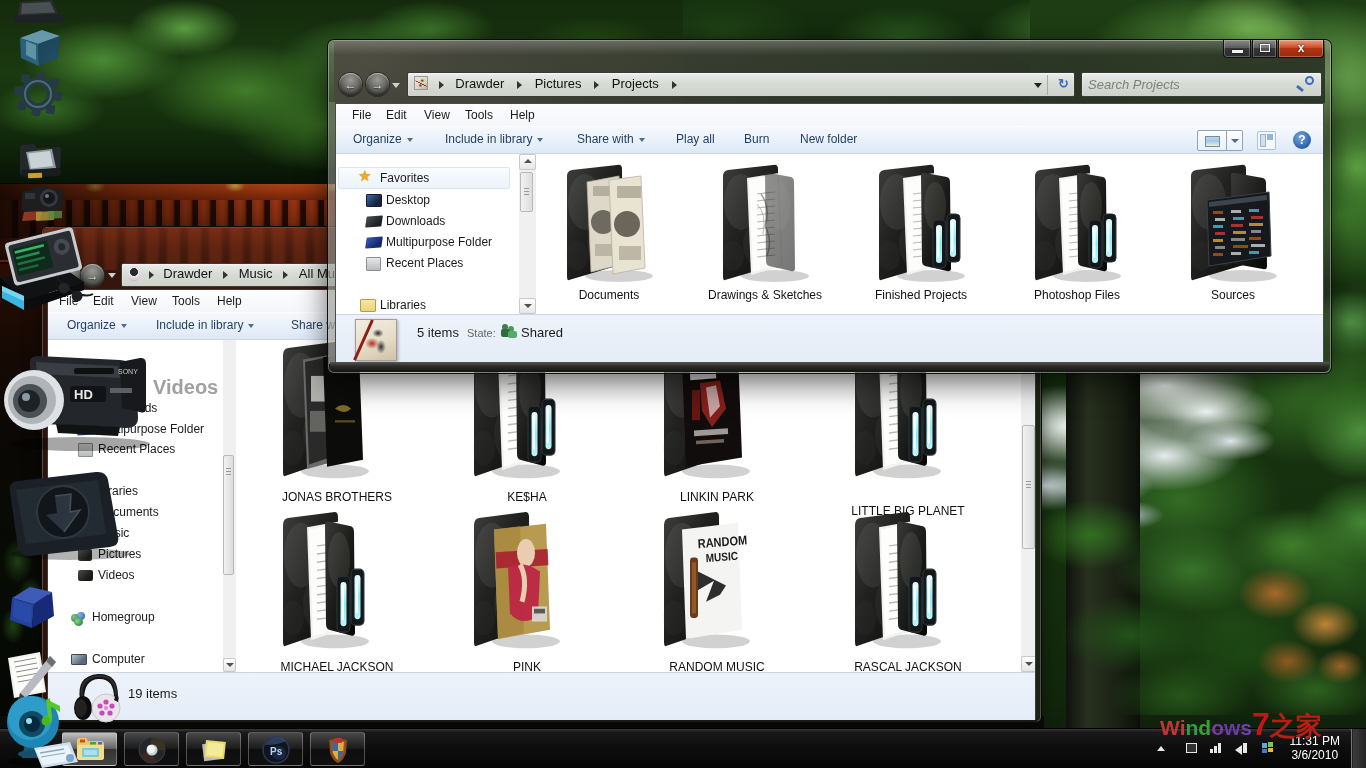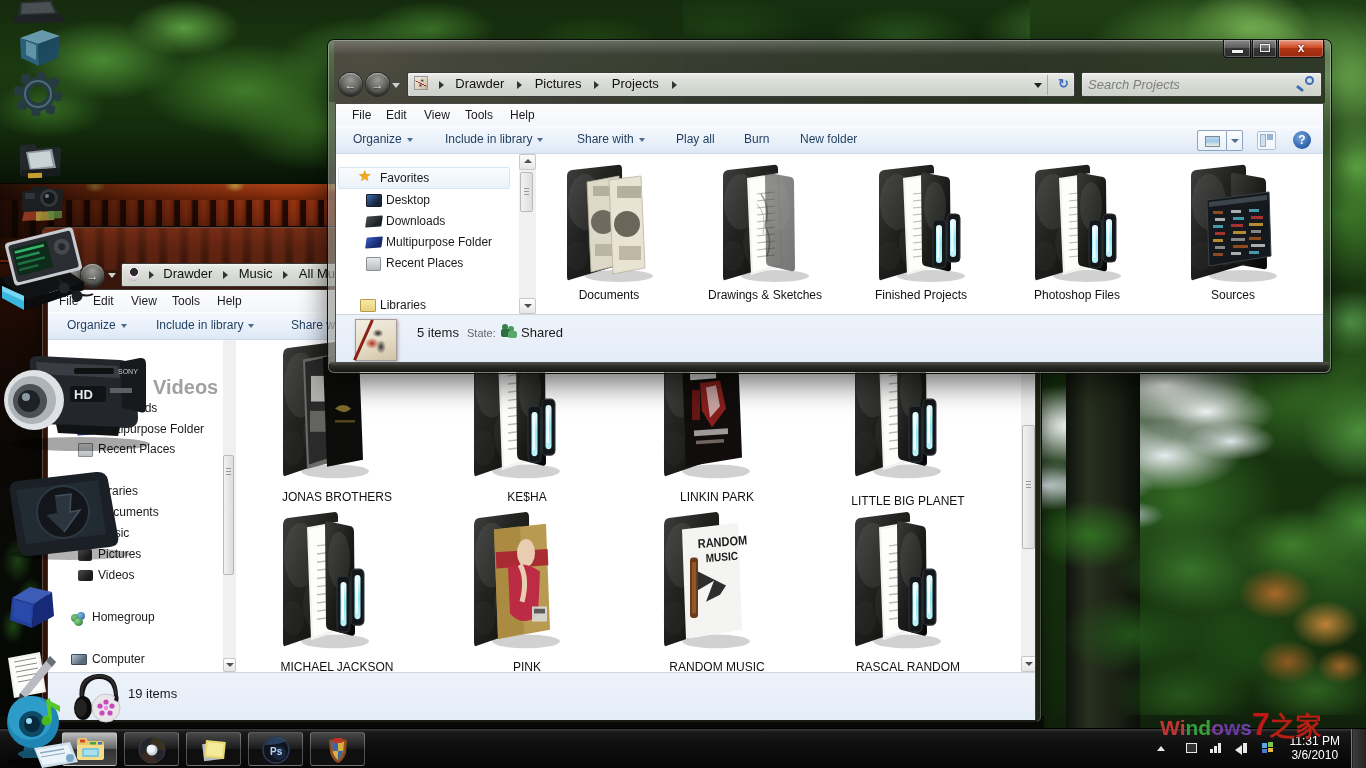--- a/index.html
+++ b/index.html
@@ -572,21 +572,21 @@
             <path d="M52,12 Q52,8 56,9 L78,13 Q81,14 81,18 L82,104 Q82,108 78,107 L56,102 Q53,101 53,97 Z" fill="url(#gfM3)"></path>
             <ellipse cx="66" cy="42" rx="11" ry="24" fill="rgba(160,160,156,0.14)"></ellipse>
             <ellipse cx="72" cy="82" rx="9" ry="15" fill="rgba(130,130,126,0.08)"></ellipse>
             <rect x="64" y="56" width="13" height="48" rx="4" fill="#14181a" stroke="#2e3438" stroke-width="1"></rect>
             <rect x="67.5" y="61" width="6" height="38" rx="3" fill="url(#gcM3)"></rect>
             <rect x="68.5" y="64" width="2.5" height="30" rx="1.2" fill="#ffffff" opacity="0.9"></rect>
             <rect x="78" y="50" width="13" height="48" rx="4" fill="#14181a" stroke="#2e3438" stroke-width="1"></rect>
             <rect x="81.5" y="55" width="6" height="38" rx="3" fill="url(#gcM3)"></rect>
             <rect x="82.5" y="58" width="2.5" height="30" rx="1.2" fill="#ffffff" opacity="0.9"></rect>
           </svg>
-<div class="flabel" style="left:581px;top:154px;width:180px;">LITTLE BIG PLANET</div>
+<div class="flabel" style="left:581px;top:164px;width:180px;">LITTLE BIG PLANET</div>
 <svg class="dfi" style="left:36px;top:171px;" width="104" height="142" viewBox="0 0 104 122" preserveAspectRatio="none">
             <defs>
 <linearGradient id="gdM4" x1="0" y1="0" x2="1" y2="1">
 <stop offset="0" stop-color="#3e3e3c"></stop>
                 <stop offset="0.4" stop-color="#222220"></stop>
                 <stop offset="1" stop-color="#0c0c0c"></stop>
 </linearGradient>
 <linearGradient id="gfM4" x1="0" y1="0" x2="1" y2="1">
 <stop offset="0" stop-color="#3a3a38"></stop>
                 <stop offset="0.5" stop-color="#1c1c1a"></stop>
@@ -728,21 +728,21 @@
             <path d="M52,12 Q52,8 56,9 L78,13 Q81,14 81,18 L82,104 Q82,108 78,107 L56,102 Q53,101 53,97 Z" fill="url(#gfM7)"></path>
             <ellipse cx="66" cy="42" rx="11" ry="24" fill="rgba(160,160,156,0.14)"></ellipse>
             <ellipse cx="72" cy="82" rx="9" ry="15" fill="rgba(130,130,126,0.08)"></ellipse>
             <rect x="64" y="56" width="13" height="48" rx="4" fill="#14181a" stroke="#2e3438" stroke-width="1"></rect>
             <rect x="67.5" y="61" width="6" height="38" rx="3" fill="url(#gcM7)"></rect>
             <rect x="68.5" y="64" width="2.5" height="30" rx="1.2" fill="#ffffff" opacity="0.9"></rect>
             <rect x="78" y="50" width="13" height="48" rx="4" fill="#14181a" stroke="#2e3438" stroke-width="1"></rect>
             <rect x="81.5" y="55" width="6" height="38" rx="3" fill="url(#gcM7)"></rect>
             <rect x="82.5" y="58" width="2.5" height="30" rx="1.2" fill="#ffffff" opacity="0.9"></rect>
           </svg>
-<div class="flabel" style="left:581px;top:320px;width:180px;">RASCAL RANDOM</div>
+<div class="flabel" style="left:581px;top:320px;width:180px;">RASCAL JACKSON</div>
 </div>
 
       <div class="vscroll abs" style="left:973px;top:50px;width:16px;height:332px;">
         <div class="scroll-thumb" style="top:85px;height:124px;">
           <div style="margin:55px 3px 0;border-top:1px solid #999;"></div>
           <div style="margin:2px 3px 0;border-top:1px solid #999;"></div>
           <div style="margin:2px 3px 0;border-top:1px solid #999;"></div>
         </div>
         <div class="scroll-btn" style="bottom:0;height:16px;">
             <div class="arr-dn"></div>

